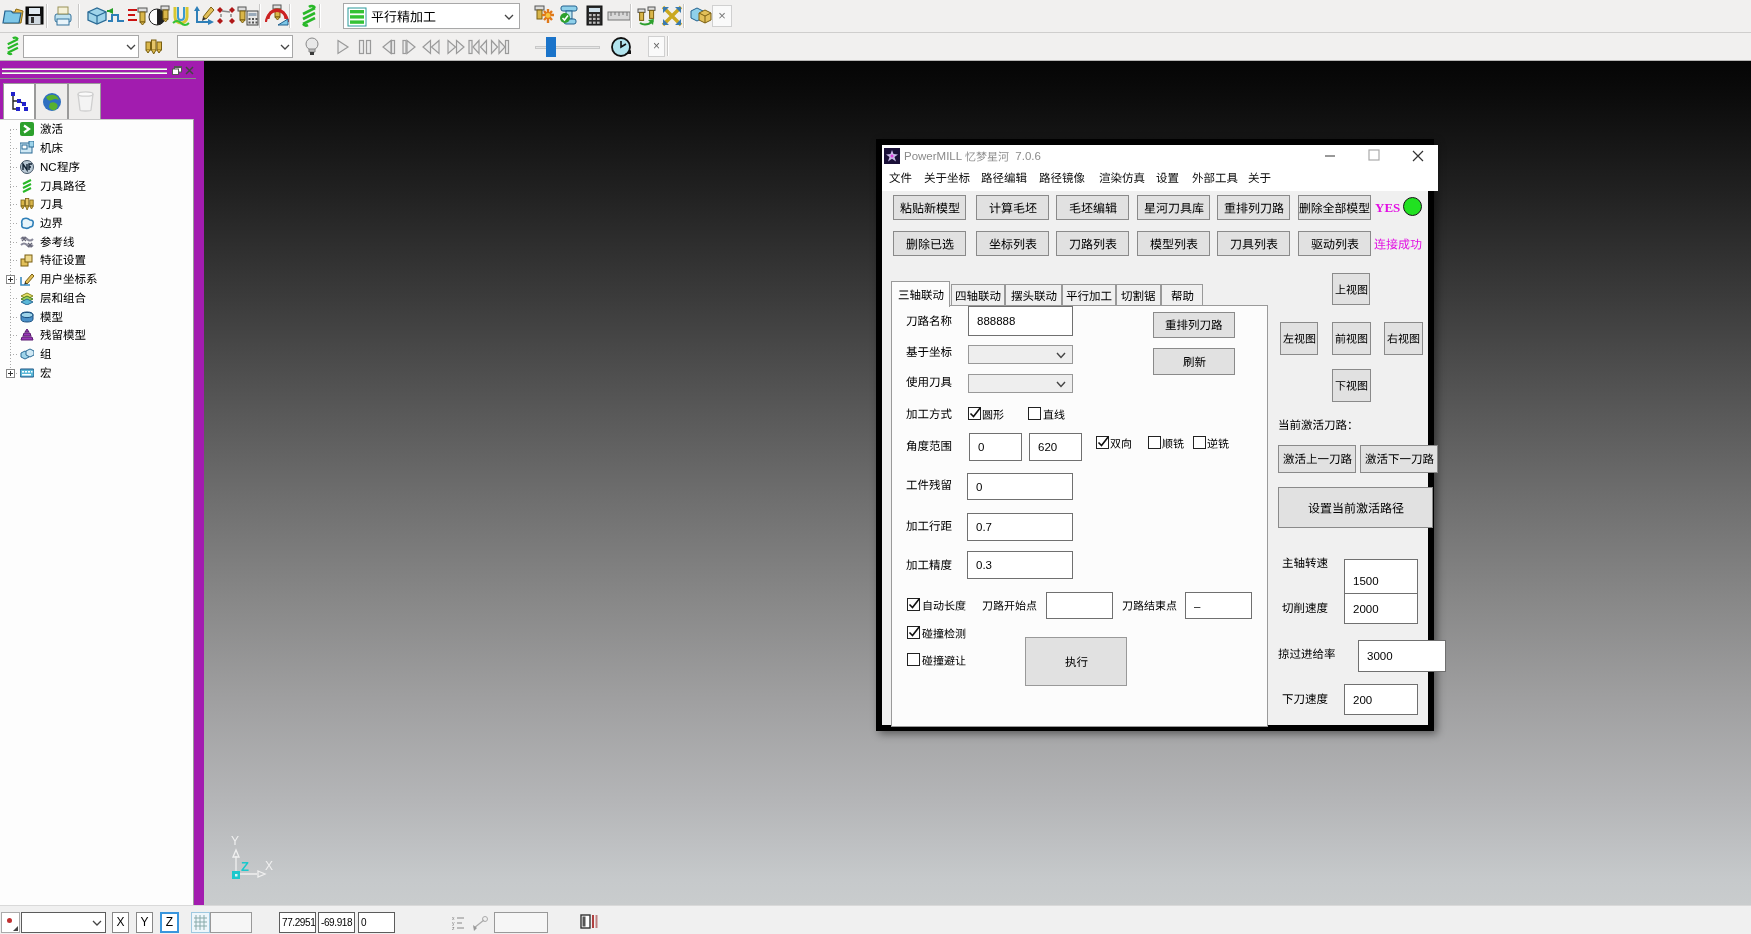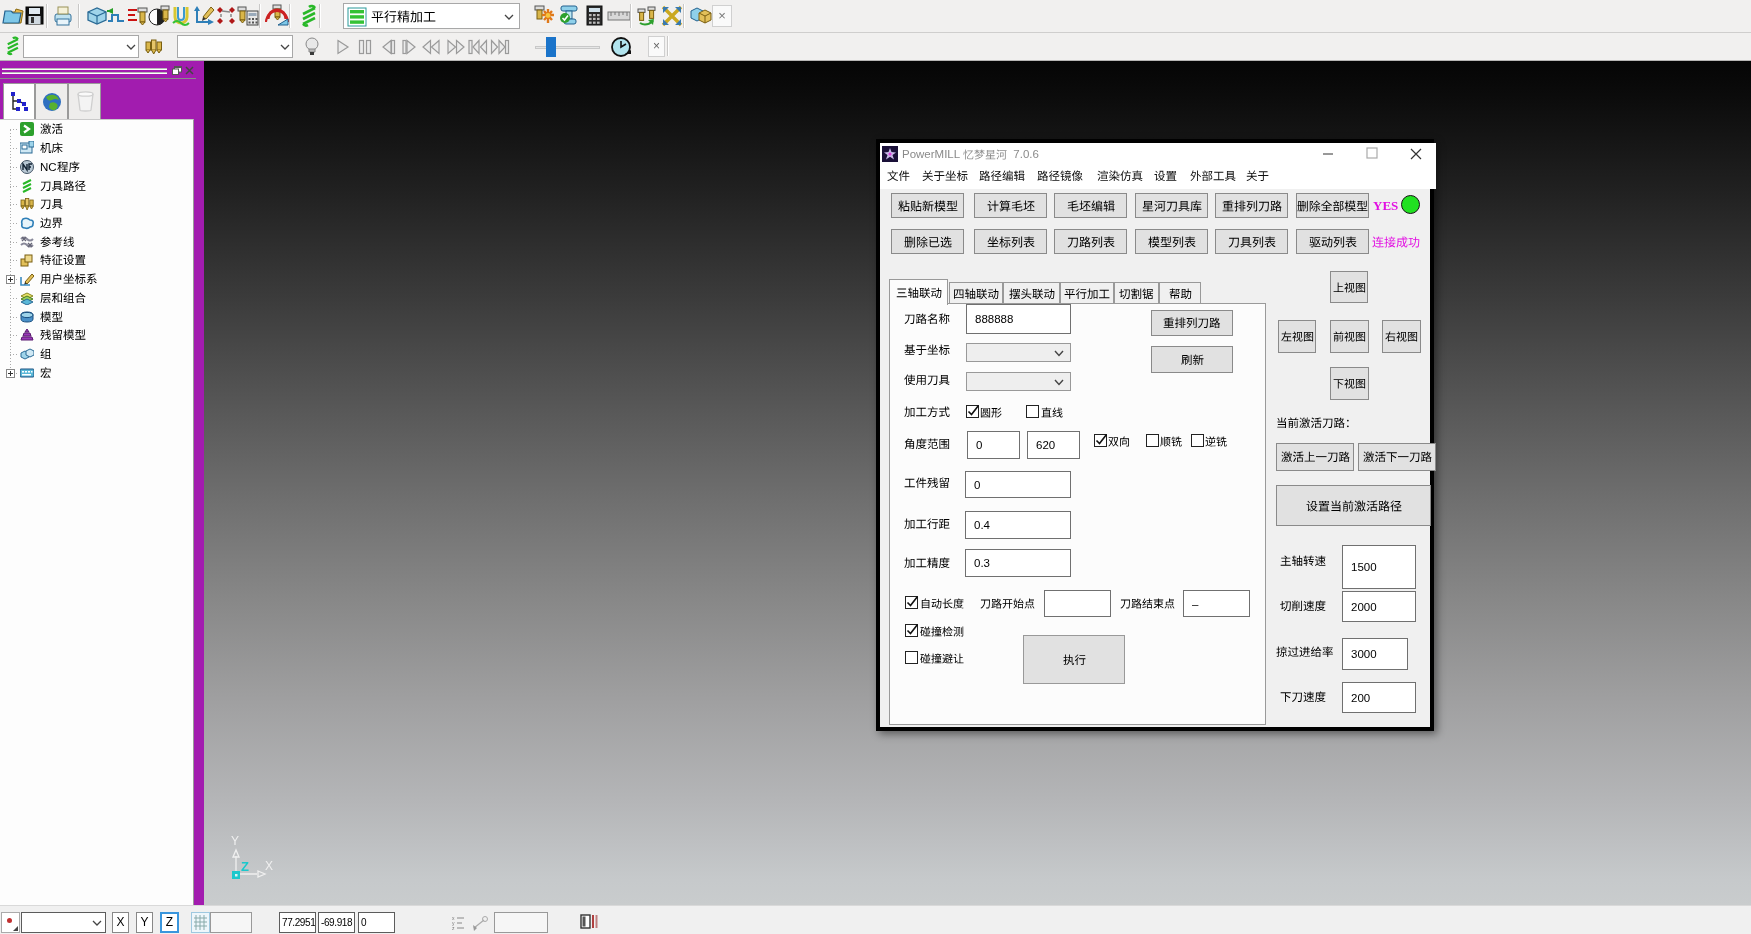--- a/index.html
+++ b/index.html
@@ -10,21 +10,21 @@
 .ico{position:absolute;top:3px;width:26px;height:26px}
 .ico2{position:absolute;top:2px;width:22px;height:22px}
 #panel{left:0;top:61px;width:204px;height:844px;background:#a21caf}
 #tree{position:absolute;left:0px;top:58px;width:194px;height:786px;background:#fdfdfd;border-top:1px solid #c9c9c9;border-right:1px solid #9a9a9a}
 .titem{position:absolute;left:0;width:190px;height:19px;font-size:11.5px;color:#000;white-space:nowrap}
 .ticon{position:absolute;left:20px;top:2px;width:14px;height:14px}
 .ttext{position:absolute;left:40px;top:2px;line-height:15px}
 #viewport{left:204px;top:61px;width:1547px;height:844px;background:linear-gradient(180deg,#050505 0%,#0b0b0b 4%,#222222 16%,#3b3b3b 28%,#555555 40%,#6f6f6f 52%,#888888 64%,#a0a0a1 76%,#b5b6b8 88%,#c6c9cb 97%,#c9cccd 100%)}
 #status{left:0;top:905px;width:1751px;height:29px;background:#f0f0f0;border-top:1px solid #d9d9d9}
 .sbox{position:absolute;top:6px;height:21px;background:#fff;border:1px solid #5c5c5c;font-size:10.5px;color:#000;line-height:19px;padding-left:2px;white-space:nowrap;overflow:hidden}
-#dlg{left:876px;top:139px;width:558px;height:592px;background:#f0f0f0;border:4px solid #000000;box-shadow:3px 3px 8px rgba(0,0,0,.45)}
+#dlg{left:876px;top:139px;width:558px;height:592px;background:#f0f0f0;border:6px solid #000000;box-shadow:3px 3px 8px rgba(0,0,0,.45)}
 #dtitle{position:absolute;left:0;top:0;width:556px;height:24px;background:#fff}
 #dmenu{position:absolute;left:0;top:24px;width:556px;height:22px;background:#fff;font-size:11.5px;color:#111}
 .mi{position:absolute;top:3px}
 .btn{position:absolute;background:#e1e1e1;border:1px solid #8a8a8a;font-size:12px;color:#000;text-align:center;display:flex;align-items:center;justify-content:center}
 .inp{position:absolute;background:#fff;border:1px solid #707070;font-size:11.5px;color:#000;display:flex;align-items:center;padding-left:8px}
 .combo{position:absolute;background:#eeeeee;border:1px solid #999;display:flex;align-items:center}
 .lbl{position:absolute;font-size:11.5px;color:#000;white-space:nowrap}
 .cb{position:absolute;width:13px;height:13px;background:#fff;border:1px solid #222}
 .tab{position:absolute;background:#f0f0f0;border:1px solid #999;border-bottom:none;font-size:13px;display:flex;align-items:center;justify-content:center}
 #dpanel{position:absolute;left:9px;top:160px;width:377px;height:422px;background:#fcfcfc;border:1px solid #9a9a9a}
@@ -1017,21 +1017,21 @@
         <use href="#u6b8b" x="2000" y="880"></use>
         <use href="#u7559" x="3000" y="880"></use>
       </svg></div>
     <div class="inp" style="left:85px;top:328px;width:106px;height:27px">0</div>
     <div class="lbl" style="left:24px;top:375px"><svg style="width:46.0px;height:11.5px;vertical-align:-0.155em;fill:currentColor" viewBox="0 0 4000 1000">
         <use href="#u52a0" x="0" y="880"></use>
         <use href="#u5de5" x="1000" y="880"></use>
         <use href="#u884c" x="2000" y="880"></use>
         <use href="#u8ddd" x="3000" y="880"></use>
       </svg></div>
-    <div class="inp" style="left:85px;top:368px;width:106px;height:28px">0.4</div>
+    <div class="inp" style="left:85px;top:368px;width:106px;height:28px">0.7</div>
     <div class="lbl" style="left:24px;top:414px"><svg style="width:46.0px;height:11.5px;vertical-align:-0.155em;fill:currentColor" viewBox="0 0 4000 1000">
         <use href="#u52a0" x="0" y="880"></use>
         <use href="#u5de5" x="1000" y="880"></use>
         <use href="#u7cbe" x="2000" y="880"></use>
         <use href="#u5ea6" x="3000" y="880"></use>
       </svg></div>
     <div class="inp" style="left:85px;top:406px;width:106px;height:28px">0.3</div>
     <div class="cb" style="left:25px;top:453px"></div>
     <svg class="abs" style="left:26px;top:452px;width:13px;height:13px" viewBox="0 0 13 13">
       <path d="M1.5 7.5 L4.5 10.5 L11.5 1.5" fill="none" stroke="#111" stroke-width="1.6"></path>
@@ -1156,35 +1156,35 @@
         <use href="#u8def" x="6000" y="880"></use>
         <use href="#u5f84" x="7000" y="880"></use>
       </svg>
     </div>
     <div class="lbl" style="left:400px;top:412px"><svg style="width:46.0px;height:11.5px;vertical-align:-0.155em;fill:currentColor" viewBox="0 0 4000 1000">
         <use href="#u4e3b" x="0" y="880"></use>
         <use href="#u8f74" x="1000" y="880"></use>
         <use href="#u8f6c" x="2000" y="880"></use>
         <use href="#u901f" x="3000" y="880"></use>
       </svg></div>
-    <div class="inp" style="left:462px;top:402px;width:74px;height:44px">1500</div>
+    <div class="inp" style="left:462px;top:414px;width:74px;height:44px">1500</div>
     <div class="lbl" style="left:400px;top:457px"><svg style="width:46.0px;height:11.5px;vertical-align:-0.155em;fill:currentColor" viewBox="0 0 4000 1000">
         <use href="#u5207" x="0" y="880"></use>
         <use href="#u524a" x="1000" y="880"></use>
         <use href="#u901f" x="2000" y="880"></use>
         <use href="#u5ea6" x="3000" y="880"></use>
       </svg></div>
     <div class="inp" style="left:462px;top:448px;width:74px;height:31px">2000</div>
     <div class="lbl" style="left:396px;top:503px"><svg style="width:57.5px;height:11.5px;vertical-align:-0.155em;fill:currentColor" viewBox="0 0 5000 1000">
         <use href="#u63a0" x="0" y="880"></use>
         <use href="#u8fc7" x="1000" y="880"></use>
         <use href="#u8fdb" x="2000" y="880"></use>
         <use href="#u7ed9" x="3000" y="880"></use>
         <use href="#u7387" x="4000" y="880"></use>
       </svg></div>
-    <div class="inp" style="left:462px;top:495px;width:66px;height:32px">3000</div>
+    <div class="inp" style="left:476px;top:495px;width:88px;height:32px">3000</div>
     <div class="lbl" style="left:400px;top:548px"><svg style="width:46.0px;height:11.5px;vertical-align:-0.155em;fill:currentColor" viewBox="0 0 4000 1000">
         <use href="#u4e0b" x="0" y="880"></use>
         <use href="#u5200" x="1000" y="880"></use>
         <use href="#u901f" x="2000" y="880"></use>
         <use href="#u5ea6" x="3000" y="880"></use>
       </svg></div>
     <div class="inp" style="left:462px;top:539px;width:74px;height:31px">200</div>
   </div>
 </body></html>

